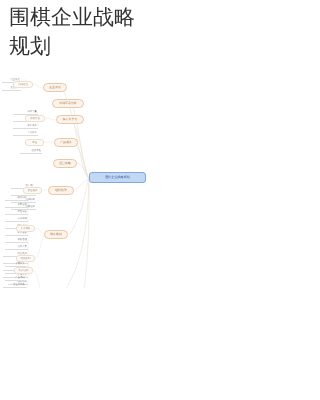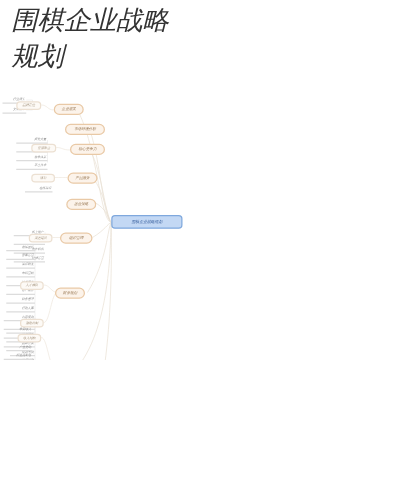--- a/index.html
+++ b/index.html
@@ -2,21 +2,21 @@
 <html><head>
 <meta charset="utf-8">
 <style>
   html,body{margin:0;padding:0;}
   body{
     width:149px;height:400px;
     background:#ffffff;
     font-family:"Liberation Sans","DejaVu Sans",sans-serif;
     overflow:hidden;position:relative;
   }
-  #page{position:relative;width:149px;height:288px;overflow:hidden;font-style:italic;}
+  #page{position:relative;width:149px;height:288px;overflow:hidden;}
 
   
   #title-block{
     position:absolute;left:0;top:0;width:149px;height:62px;
     background:#ffffff;z-index:40;
   }
   #doc-title{
     position:absolute;left:9px;top:2px;width:140px;
     font-size:21px;line-height:29px;color:#333333;
     letter-spacing:0px;white-space:normal;font-weight:400;

